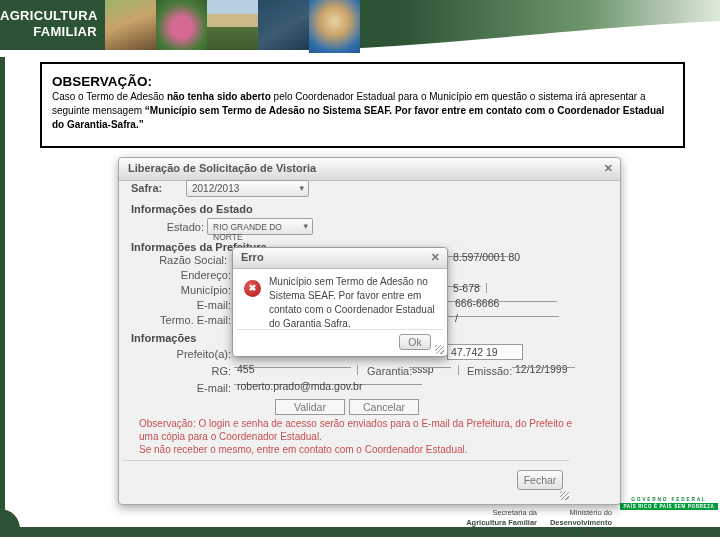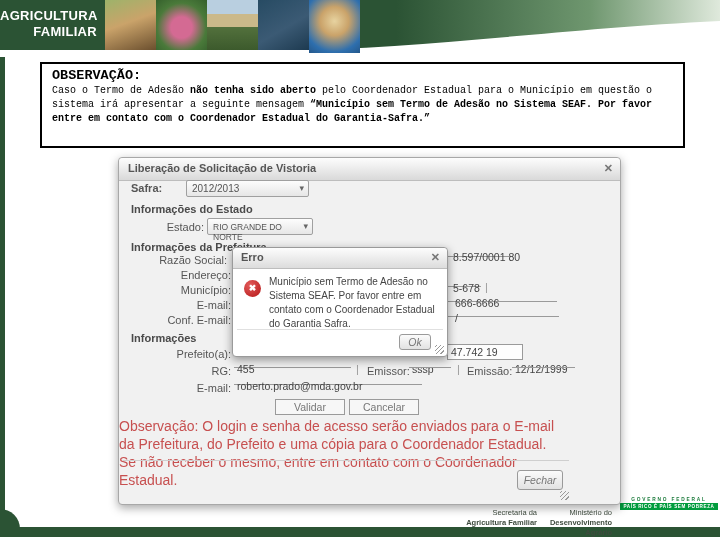--- a/index.html
+++ b/index.html
@@ -23,21 +23,21 @@
   .wave{position:absolute;left:0;top:0;}
 
   
   .left-strip{position:absolute;left:0;top:57px;width:5px;height:472px;background:#2b5334;}
   .corner-bump{position:absolute;left:0;top:509px;width:20px;height:20px;background:#2b5334;
       border-radius:0 100% 0 0;}
   .bottom-bar{position:absolute;left:0;top:527px;width:720px;height:10px;background:#2b5334;}
 
   
   .obs-box{position:absolute;left:40px;top:62px;width:645px;height:86px;background:#fff;
-      border:2px solid #000;box-sizing:border-box;padding:4px 10px;color:#000;font-family:Liberation Mono, monospace;}
+      border:2px solid #000;box-sizing:border-box;padding:10px 10px;color:#000;}
   .obs-title{font-size:13.5px;font-weight:bold;margin:0 0 1px 0;}
   .obs-text{font-size:10px;line-height:1.42;}
   .b{font-weight:bold;}
 
   
   .form-win{position:absolute;left:118px;top:157px;width:454px;height:346px;background:#f1f1f1;
       border:1px solid #a8a8a8;border-radius:4px;box-shadow:0 3px 10px rgba(0,0,0,.35);z-index:10;padding-left:47px;}
   .titlebar{position:absolute;left:0;top:0;right:0;height:22px;
       background:linear-gradient(#fdfdfd,#d9d9d9);border-bottom:1px solid #bdbdbd;
       border-radius:4px 4px 0 0;}
@@ -50,22 +50,22 @@
       background:linear-gradient(#fdfdfd,#e6e6e6);font-size:10px;color:#555;
       padding:2px 14px 0 5px;cursor:pointer;}
   .sel .caret{position:absolute;right:4px;top:2px;font-size:9px;color:#666;}
   .uline{position:absolute;height:14px;border-bottom:1px solid #9a9a9a;}
   .frag{position:absolute;font-size:10.5px;color:#444;}
   .sepbar{position:absolute;font-size:11px;color:#999;}
   .boxed{position:absolute;box-sizing:border-box;border:1px solid #9a9a9a;background:#fdfdfd;
       font-size:10.5px;color:#444;padding:1px 3px;}
   .btn{position:absolute;box-sizing:border-box;border:1px solid #9a9a9a;background:#f7f7f7;
       font-size:10.5px;color:#777;text-align:center;cursor:pointer;}
-  .btn-grad{background:linear-gradient(#fbfbfb,#e2e2e2);border-radius:3px;font-style:italic;}
-  .rednote{position:absolute;left:0;top:260px;width:438px;font-size:14px;line-height:1.28;
+  .btn-grad{background:linear-gradient(#fbfbfb,#e2e2e2);border-radius:3px;}
+  .rednote{position:absolute;left:20px;top:260px;width:438px;font-size:10px;line-height:1.28;
       color:#c75050;}
   .divider{position:absolute;left:4px;top:302px;width:446px;border-top:1px solid #cfcfcf;}
   .grip{width:9px;height:9px;position:absolute;
       background:repeating-linear-gradient(-45deg,transparent 0 2px,#9a9a9a 2px 3px);}
 
   
   .err-win{position:absolute;left:232px;top:247px;width:214px;height:108px;background:#fff;
       border:1px solid #9a9a9a;border-radius:4px;box-shadow:0 3px 10px rgba(0,0,0,.4);z-index:20;}
   .err-title{position:absolute;left:0;top:0;right:0;height:20px;
       background:linear-gradient(#fdfdfd,#dcdcdc);border-bottom:1px solid #bdbdbd;
@@ -150,34 +150,34 @@
 
     <div class="lbl lbl-r" style="left:0;top:126px;width:112px;">Município:</div>
     <div class="uline" style="left:115px;top:114px;width:247px;"></div>
     <div class="frag" style="left:334px;top:124px;">5-678</div>
     <div class="sepbar" style="left:366px;top:123px;">|</div>
 
     <div class="lbl lbl-r" style="left:0;top:141px;width:112px;">E-mail:</div>
     <div class="uline" style="left:115px;top:129px;width:323px;"></div>
     <div class="frag" style="left:336px;top:139px;">666-6666</div>
 
-    <div class="lbl lbl-r" style="left:0;top:156px;width:112px;">Conf. E-mail:</div>
+    <div class="lbl lbl-r" style="left:0;top:156px;width:112px;">Termo. E-mail:</div>
     <div class="uline" style="left:115px;top:144px;width:325px;"></div>
     <div class="frag" style="left:336px;top:154px;">/</div>
 
     <div class="sect" style="left:12px;top:174px;">Informações</div>
 
     <div class="lbl lbl-r" style="left:0;top:190px;width:112px;">Prefeito(a):</div>
     <div class="boxed" style="left:328px;top:186px;width:76px;height:16px;text-align:left;"><span>47.742 19</span></div>
 
     <div class="lbl lbl-r" style="left:0;top:207px;width:112px;">RG:</div>
     <div class="uline" style="left:115px;top:195px;width:117px;"></div>
     <div class="frag" style="left:118px;top:205px;">455</div>
     <div class="sepbar" style="left:237px;top:205px;">|</div>
-    <div class="lbl" style="left:248px;top:207px;">Emissor:</div>
+    <div class="lbl" style="left:248px;top:207px;">Garantia:</div>
     <div class="frag" style="left:293px;top:205px;">sssp</div>
     <div class="uline" style="left:290px;top:195px;width:42px;"></div>
     <div class="sepbar" style="left:338px;top:205px;">|</div>
     <div class="lbl" style="left:348px;top:207px;">Emissão:</div>
     <div class="frag" style="left:396px;top:205px;">12/12/1999</div>
     <div class="uline" style="left:393px;top:195px;width:63px;"></div>
 
     <div class="lbl lbl-r" style="left:0;top:224px;width:112px;">E-mail:</div>
     <div class="uline" style="left:115px;top:212px;width:188px;"></div>
     <div class="frag" style="left:118px;top:222px;">roberto.prado@mda.gov.br</div>

